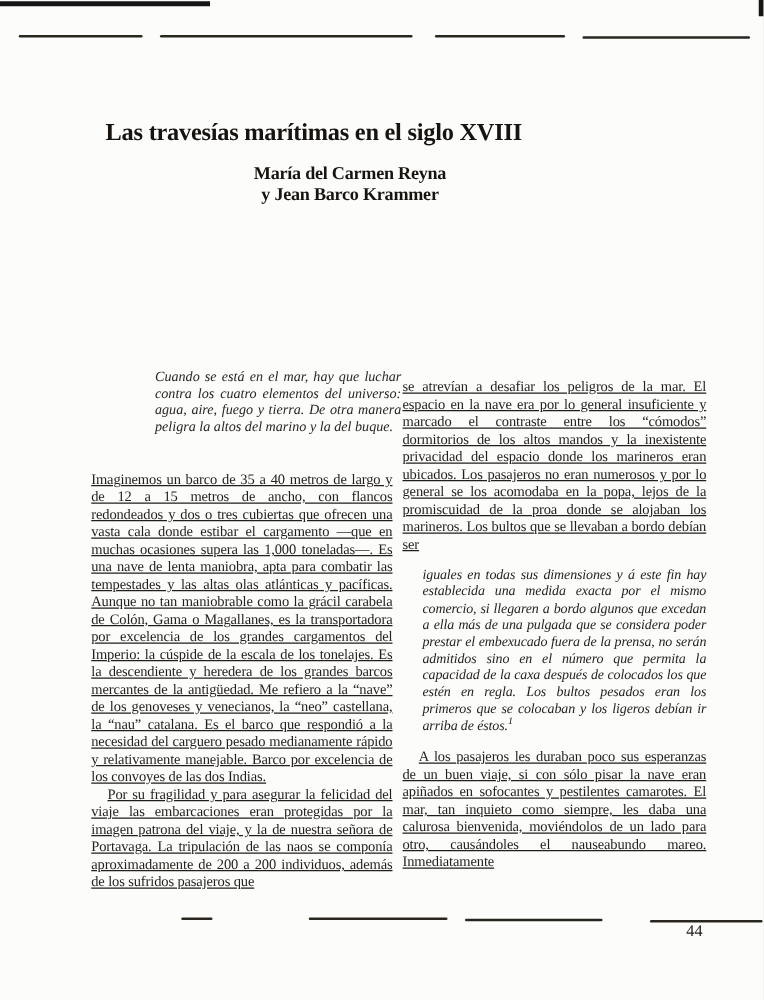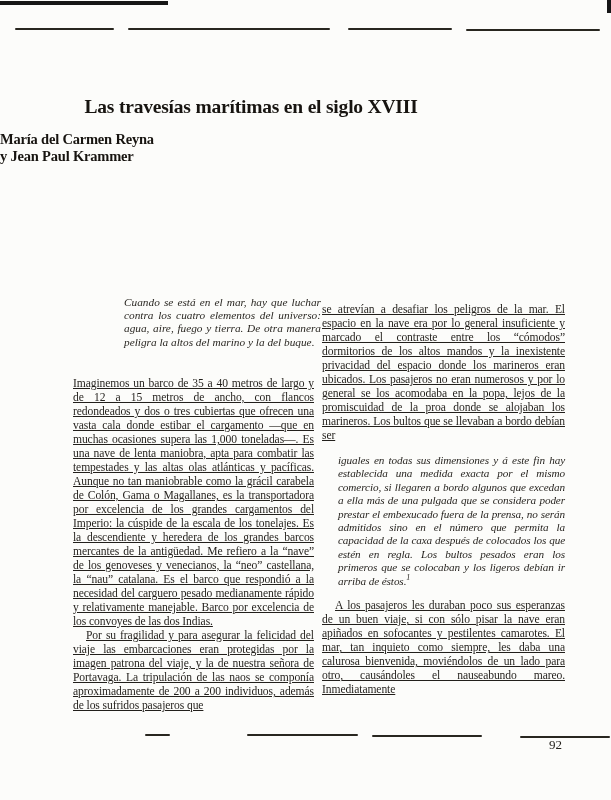--- a/index.html
+++ b/index.html
@@ -24,20 +24,21 @@
     left: 0; top: 83px; width: 502px;
     text-align: center;
     font-size: 19.5px;
     font-weight: bold;
     letter-spacing: -0.2px;
     color: #171410;
   }
   .authors {
     position: absolute;
     left: 0; top: 131px; width: 560px;
+    text-align: center;
     font-size: 14.5px;
     font-weight: bold;
     line-height: 17px;
     letter-spacing: -0.2px;
     color: #171410;
   }
   .epigraph {
     position: absolute;
     left: 124px; top: 296px; width: 197px;
     font-style: italic;
@@ -84,36 +85,36 @@
   <div class="artifact right-edge"></div>
 
   <div class="rule-seg" style="left:15px;  top:28px; width:99px;"></div>
   <div class="rule-seg" style="left:128px; top:28px; width:202px;"></div>
   <div class="rule-seg" style="left:348px; top:28px; width:104px;"></div>
   <div class="rule-seg" style="left:466px; top:29px; width:134px;"></div>
 
   <h1 class="title">Las travesías marítimas en el siglo XVIII</h1>
   <div class="authors">
     <div>María del Carmen Reyna</div>
-    <div>y Jean Paul Krammer</div>
+    <div>y Jean Barco Krammer</div>
   </div>
 
   <div class="epigraph">Cuando se está en el mar, hay que luchar contra los cuatro elementos del universo: agua, aire, fuego y tierra. De otra manera peligra la altos del marino y la del buque.</div>
 
   <div class="col col-left">
     <p>Imaginemos un barco de 35 a 40 metros de largo y de 12 a 15 metros de ancho, con flancos redondeados y dos o tres cubiertas que ofrecen una vasta cala donde estibar el cargamento —que en muchas ocasiones supera las 1,000 toneladas—. Es una nave de lenta maniobra, apta para combatir las tempestades y las altas olas atlánticas y pacíficas. Aunque no tan maniobrable como la grácil carabela de Colón, Gama o Magallanes, es la transportadora por excelencia de los grandes cargamentos del Imperio: la cúspide de la escala de los tonelajes. Es la descendiente y heredera de los grandes barcos mercantes de la antigüedad. Me refiero a la “nave” de los genoveses y venecianos, la “neo” castellana, la “nau” catalana. Es el barco que respondió a la necesidad del carguero pesado medianamente rápido y relativamente manejable. Barco por excelencia de los convoyes de las dos Indias.</p>
     <p class="indent">Por su fragilidad y para asegurar la felicidad del viaje las embarcaciones eran protegidas por la imagen patrona del viaje, y la de nuestra señora de Portavaga. La tripulación de las naos se componía aproximadamente de 200 a 200 individuos, además de los sufridos pasajeros que</p>
   </div>
 
   <div class="col col-right">
     <p>se atrevían a desafiar los peligros de la mar. El espacio en la nave era por lo general insuficiente y marcado el contraste entre los “cómodos” dormitorios de los altos mandos y la inexistente privacidad del espacio donde los marineros eran ubicados. Los pasajeros no eran numerosos y por lo general se los acomodaba en la popa, lejos de la promiscuidad de la proa donde se alojaban los marineros. Los bultos que se llevaban a bordo debían ser</p>
     <blockquote><span>iguales en todas sus dimensiones y á este fin hay establecida una medida exacta por el mismo comercio, si llegaren a bordo algunos que excedan a ella más de una pulgada que se considera poder prestar el embexucado fuera de la prensa, no serán admitidos sino en el número que permita la capacidad de la caxa después de colocados los que estén en regla. Los bultos pesados eran los primeros que se colocaban y los ligeros debían ir arriba de éstos.</span><sup>1</sup></blockquote>
     <p class="indent">A los pasajeros les duraban poco sus esperanzas de un buen viaje, si con sólo pisar la nave eran apiñados en sofocantes y pestilentes camarotes. El mar, tan inquieto como siempre, les daba una calurosa bienvenida, moviéndolos de un lado para otro, causándoles el nauseabundo mareo. Inmediatamente</p>
   </div>
 
   <div class="rule-seg" style="left:145px; top:734px; width:25px;"></div>
   <div class="rule-seg" style="left:247px; top:734px; width:111px;"></div>
   <div class="rule-seg" style="left:372px; top:735px; width:110px;"></div>
   <div class="rule-seg" style="left:520px; top:736px; width:90px;"></div>
 
-  <div class="page-number">92</div>
+  <div class="page-number">44</div>
 
 </div>
 
 </body></html>

